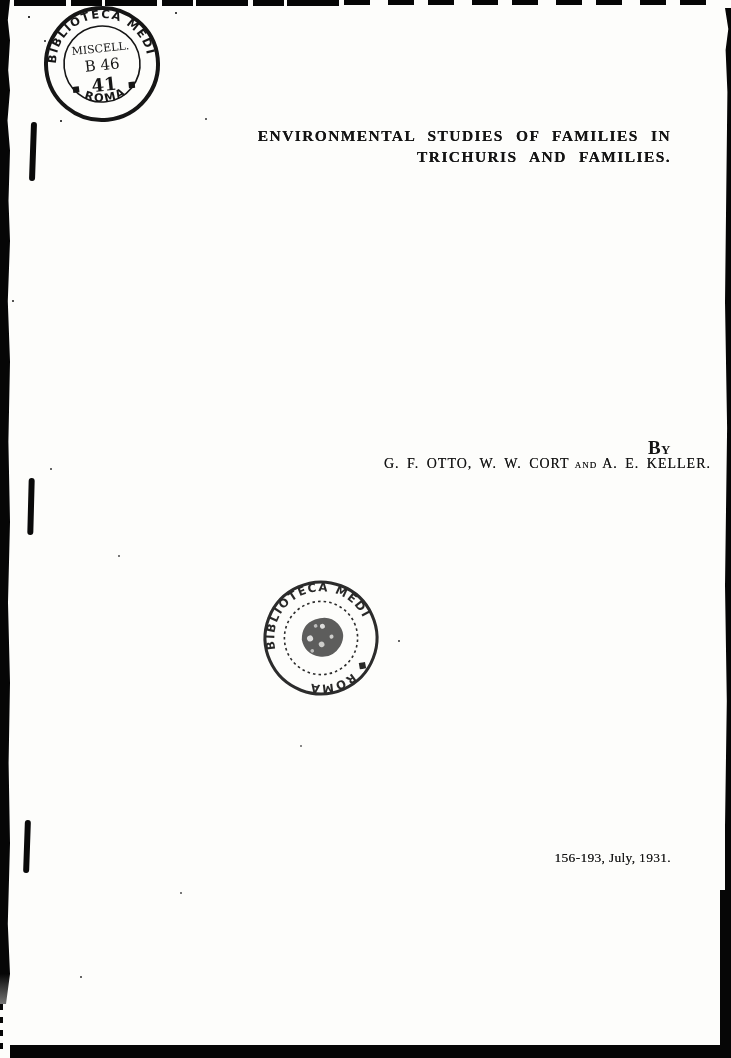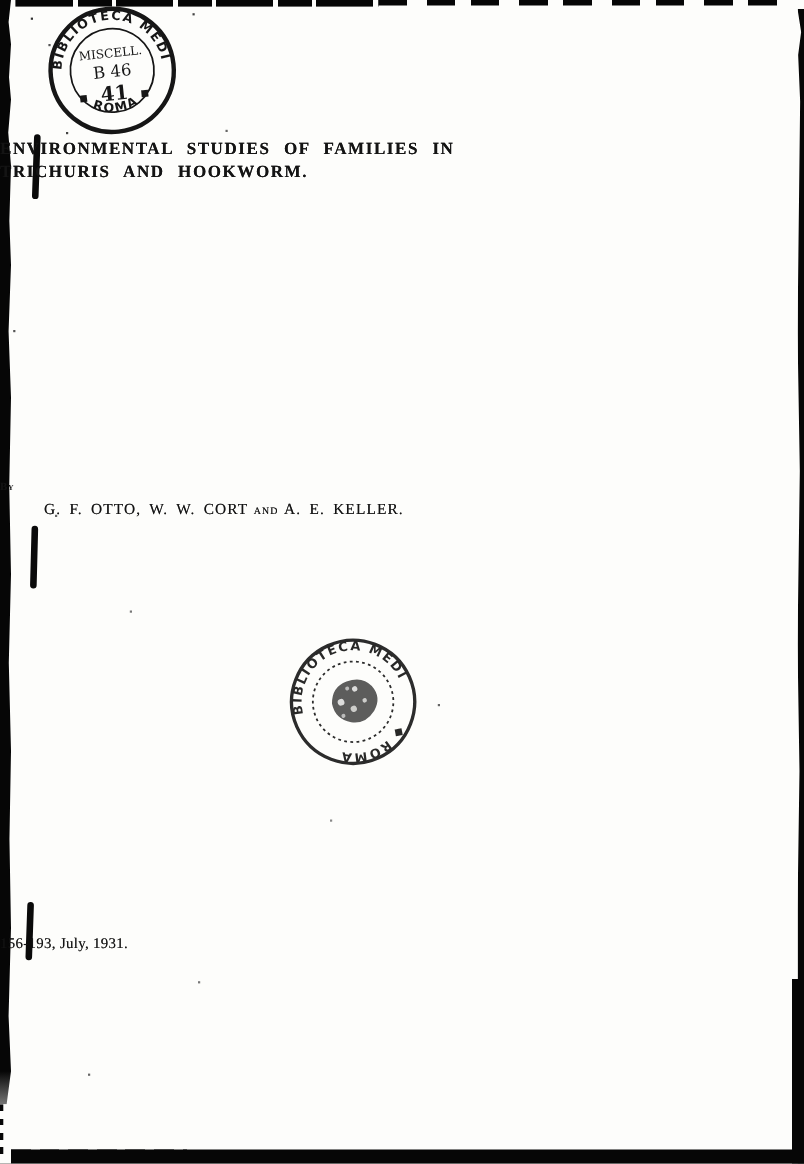--- a/index.html
+++ b/index.html
@@ -48,24 +48,24 @@
   
   .stamp{position:absolute;}
   #stamp-top{left:42px;top:4px;width:120px;height:120px;transform:rotate(-6deg);}
   #stamp-seal{left:260px;top:577px;width:122px;height:122px;transform:rotate(-24deg);opacity:.92;}
   .stamp svg{width:100%;height:100%;}
   .stamp text{fill:#161616;}
   .ring-text{font-family:"DejaVu Sans","Liberation Sans",sans-serif;font-weight:bold;letter-spacing:1.5px;}
   .inner-text{font-family:"DejaVu Serif","Liberation Serif",serif;}
 
   
-  .centered{position:absolute;left:0;width:647px;text-align:left;}
+  .centered{position:absolute;left:0;width:647px;text-align:right;padding-left:24px;}
   #paper-title{top:126px;font-size:15.5px;line-height:20.5px;font-weight:bold;
     letter-spacing:1.4px;word-spacing:7px;text-shadow:0 0 .6px rgba(10,10,10,.85);}
-  #byline{top:437px;font-size:10px;font-weight:bold;font-variant:small-caps;
+  #byline{top:437px;font-size:19px;font-weight:bold;font-variant:small-caps;
     text-transform:lowercase;letter-spacing:.5px;}
   #byline::first-letter{text-transform:uppercase;}
   #authors{top:456px;font-size:14px;letter-spacing:1px;word-spacing:3px;
     text-shadow:0 0 .5px rgba(10,10,10,.7);margin-left:40px;}
   #authors .conj{font-variant:small-caps;text-transform:lowercase;font-size:12.5px;margin:0 5px;}
   #reprint{top:847px;font-size:13.5px;line-height:21px;letter-spacing:.3px;
     text-shadow:0 0 .5px rgba(10,10,10,.6);}
   #reprint .journal{font-variant:small-caps;letter-spacing:.8px;margin-left:4px;}
 </style>
 </head>
@@ -129,21 +129,21 @@
         <circle cx="58" cy="66" r="2.8" fill="#fdfdfb" opacity="0.7"></circle>
         <circle cx="70" cy="63" r="2" fill="#fdfdfb" opacity="0.7"></circle>
         <circle cx="47" cy="68" r="1.8" fill="#fdfdfb" opacity="0.6"></circle>
         <circle cx="60" cy="47" r="1.8" fill="#fdfdfb" opacity="0.6"></circle>
       </g>
     </svg>
   </div>
 
   <div class="centered" id="paper-title">
     <div>ENVIRONMENTAL STUDIES OF FAMILIES IN</div>
-    <div>TRICHURIS AND HOOKWORM.</div>
+    <div>TRICHURIS AND FAMILIES.</div>
   </div>
 
   <div class="centered" id="byline">By</div>
 
   <div class="centered" id="authors"><span>G. F. OTTO, W. W. CORT</span><span class="conj">and</span><span>A. E. KELLER.</span></div>
 
   <div class="centered" id="reprint">
     <div>156-193, July, 1931.</div>
   </div>
 

